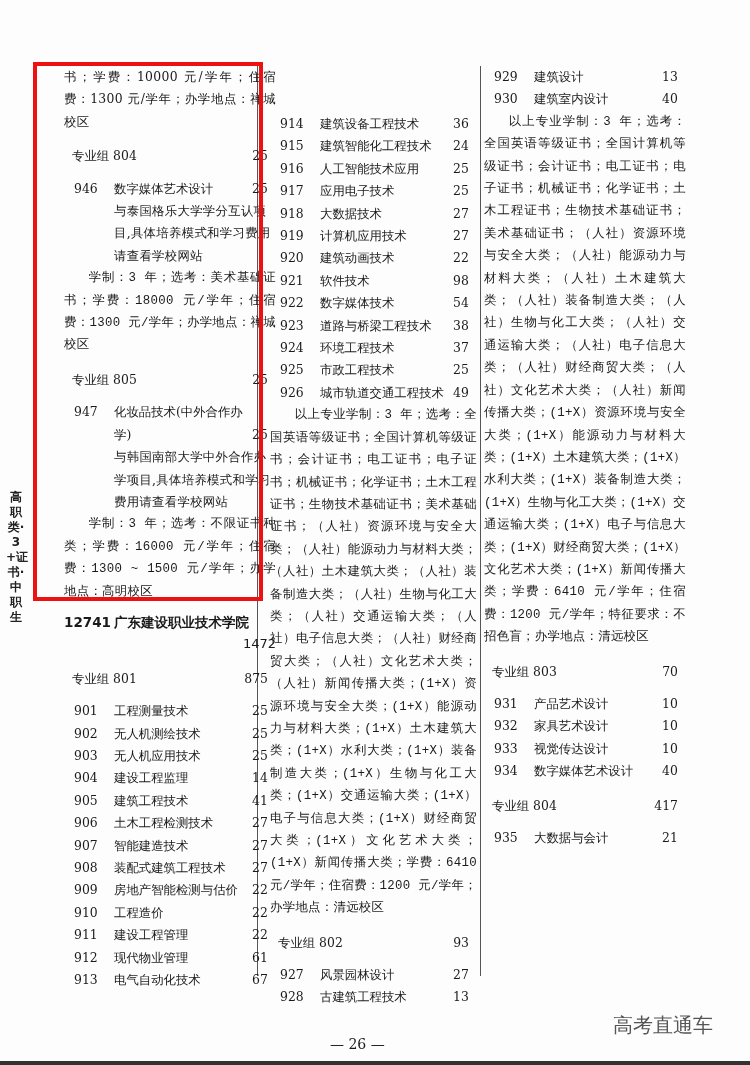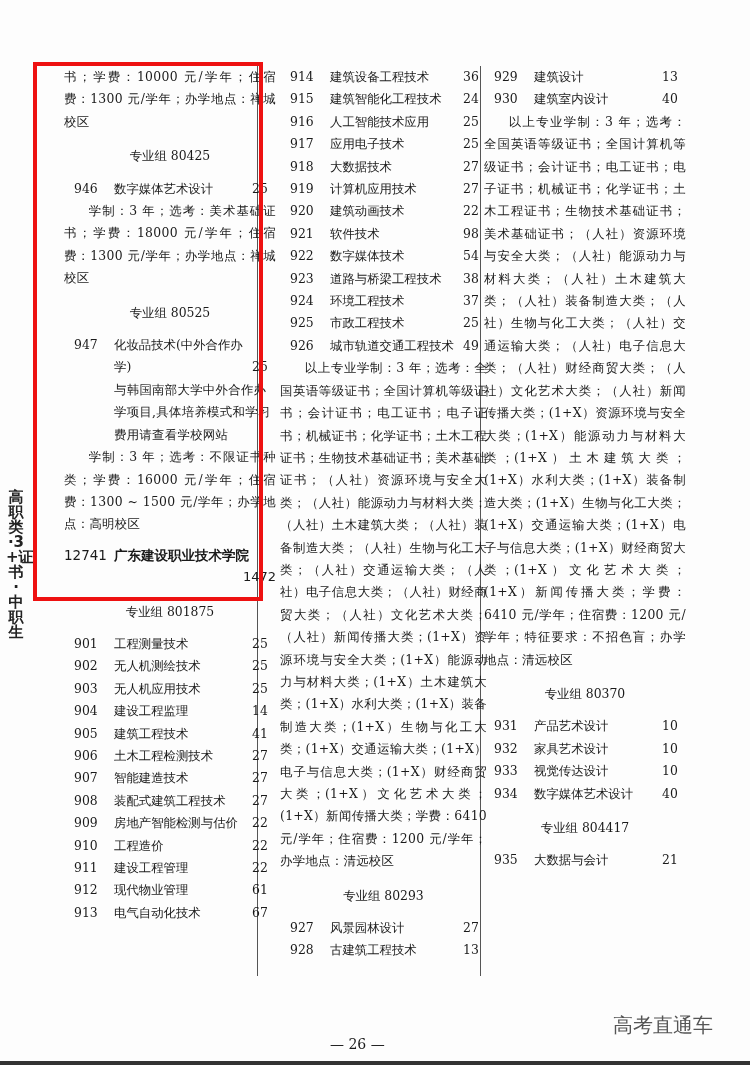--- a/index.html
+++ b/index.html
@@ -1,36 +1,36 @@
 <!DOCTYPE html>
 <html><head>
 <meta charset="utf-8">
 <style>
   html, body { margin:0; padding:0; }
   body { width:750px; height:1065px; background:#fdfdfd; position:relative; overflow:hidden;
          font-family:"DejaVu Serif","Liberation Serif",serif; color:#1a1a1a; }
   .col { position:absolute; top:66px; font-size:12.4px; line-height:22.4px; }
   .col1 { left:36px; width:212px;margin-left:28px; }
-  .col2 { left:280px; width:207px; }
+  .col2 { left:270px; width:207px;margin-top:47px; }
   .col3 { left:484px; width:202px; }
   .divider { position:absolute; width:1px; background:#555; }
   .para { text-align:justify; letter-spacing:0.3px; }
-  .para.indent { text-indent:2em; }
-  .group { display:flex; justify-content:center; padding:0 8px 0 8px; margin:12px 0 10px 0; }
+  .para.indent { text-indent:2em;font-family:Liberation Mono, monospace; }
+  .group { display:flex; justify-content:space-between; padding:0 8px 0 8px; margin:12px 0 10px 0; }
   .major { display:flex; align-items:flex-start; }
   .major .code { width:40px; padding-left:10px; flex:none; }
   .major .name { flex:1; }
   .major .quota { width:24px; text-align:left; flex:none; }
   .note { padding-left:50px; letter-spacing:0.3px; }
   .school { display:flex; font-family:"DejaVu Sans","Liberation Sans",sans-serif; font-size:13.5px; font-weight:bold; margin-top:4px; }
-  .school .code { width:50px; font-weight:normal; }
+  .school .code { width:50px; font-weight:bold; }
   .school-total { text-align:right; font-family:"DejaVu Sans","Liberation Sans",sans-serif; font-size:13px; }
   .redbox { position:absolute; left:33px; top:62px; width:222px; height:531px; border:4px solid #ee1111; box-sizing:content-box; }
   .side-tab { position:absolute; left:6px; top:490px; width:20px; font-family:"DejaVu Sans","Liberation Sans",sans-serif;
-              font-size:15px; font-weight:bold; line-height:15px; text-align:center; color:#222; word-break:break-all; }
+              font-size:12px; font-weight:bold; line-height:15px; text-align:center; color:#222; word-break:break-all; }
   .footer-page { position:absolute; left:330px; top:1006px; font-size:14px;margin-top:30px; }
   .watermark { position:absolute; left:613px; top:1012px; font-family:"DejaVu Sans","Liberation Sans",sans-serif; font-size:20px; color:#555;text-align:center; }
   .bottom-bar { position:absolute; left:0; top:1061px; width:750px; height:4px; background:#333; }
 </style>
 </head>
 <body>
 
 <div class="side-tab">高职类·3+证书·中职生</div>
 
 <div class="divider" style="left:257px; top:66px; height:910px;"></div>
@@ -41,20 +41,21 @@
 
   <div class="group">
     <span>专业组 804</span>
     <span>25</span>
   </div>
   <div class="major">
     <span class="code">946</span>
     <span class="name">数字媒体艺术设计</span>
     <span class="quota">25</span>
   </div>
+  <div class="note">与泰国格乐大学学分互认项目,具体培养模式和学习费用请查看学校网站</div>
   <div class="para indent">学制：3 年；选考：美术基础证书；学费：18000 元/学年；住宿费：1300 元/学年；办学地点：禅城校区</div>
 
   <div class="group">
     <span>专业组 805</span>
     <span>25</span>
   </div>
   <div class="major">
     <span class="code">947</span>
     <span class="name">化妆品技术(中外合作办学)</span>
     <span class="quota" style="align-self:flex-end;">25</span>

